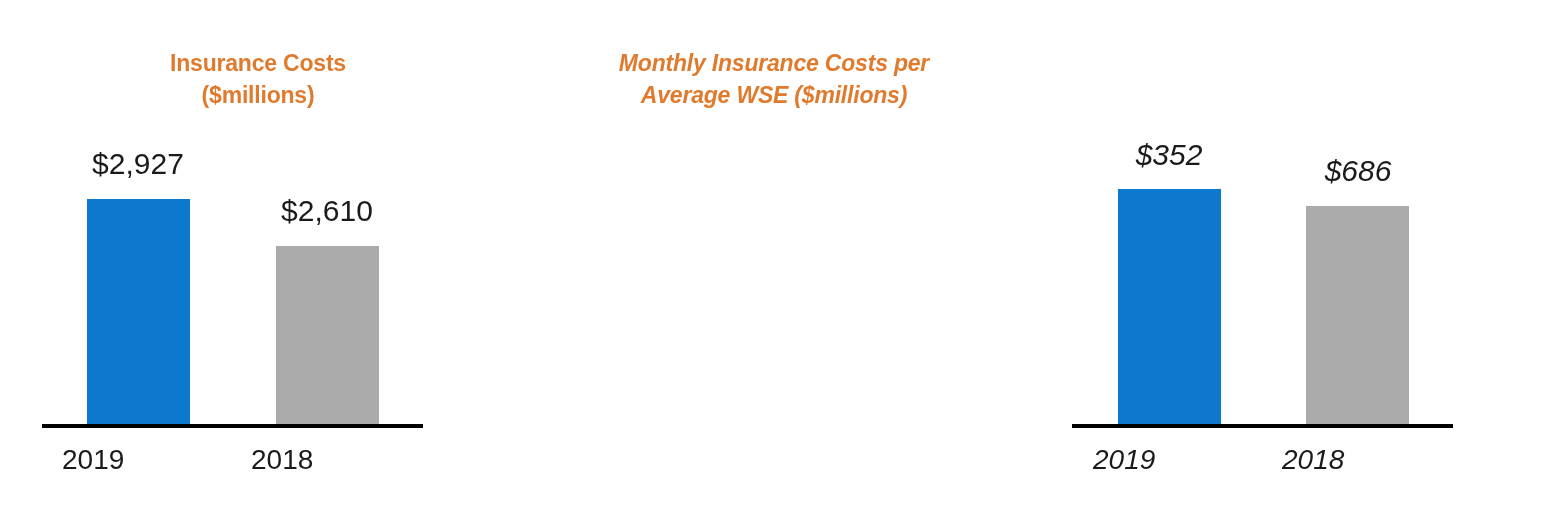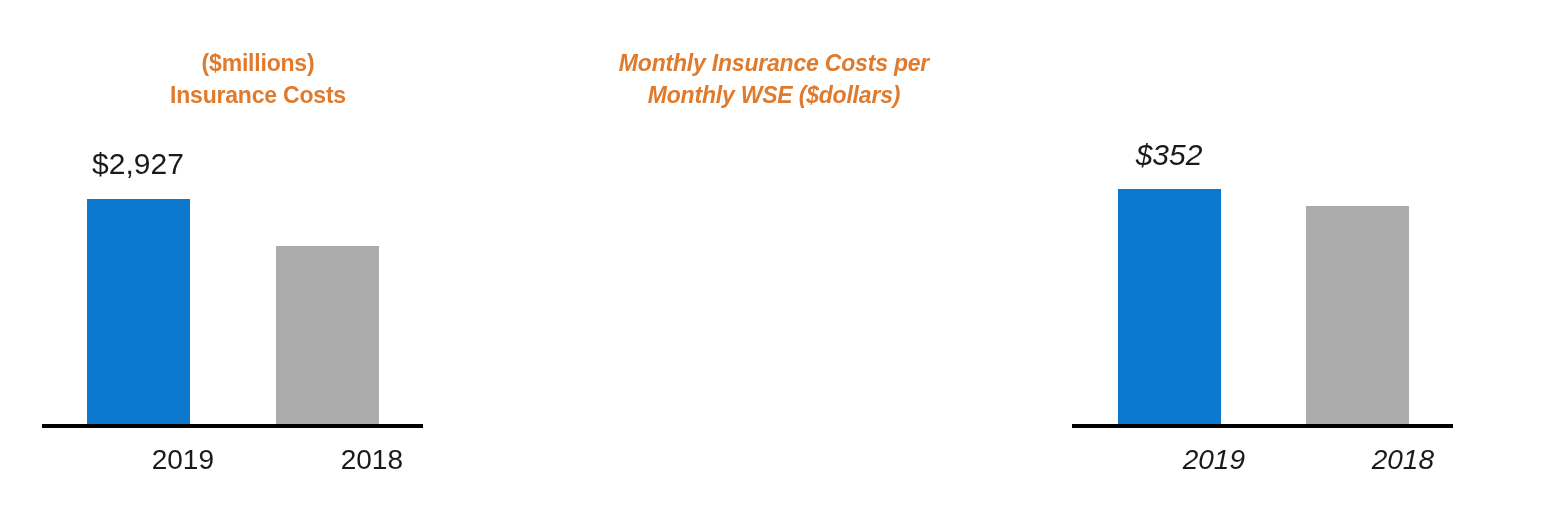--- a/index.html
+++ b/index.html
@@ -75,58 +75,60 @@
     line-height: 34px;
     text-align: center;
     white-space: nowrap;
   }
 
   .cat-label {
     position: absolute;
     color: #1a1a1a;
     font-size: 28px;
     line-height: 32px;
-    text-align: right;
+    text-align: left;
     white-space: nowrap;
   }
 </style>
 </head>
 <body>
 
 <div class="charts-row">
 
   <div class="chart-panel panel-1">
     <div class="chart-title">
+      <div>Insurance Costs</div>
       <div>($millions)</div>
-      <div>Insurance Costs</div>
     </div>
 
     <div class="plot">
 
       <div class="value-label" style="left:62px; top:131px; width:152px;">$2,927</div>
+      <div class="value-label" style="left:251px; top:178px; width:152px;">$2,610</div>
 
       <div class="bar blue" style="left:87px; top:183px; width:103px; height:227px;"></div>
       <div class="bar gray" style="left:276px; top:230px; width:103px; height:180px;"></div>
 
       <div class="axis-line" style="left:42px; top:408px; width:381px;"></div>
 
       <div class="cat-label" style="left:62px; top:428px; width:152px;">2019</div>
       <div class="cat-label" style="left:251px; top:428px; width:152px;">2018</div>
     </div>
   </div>
 
   <div class="chart-panel panel-2">
     <div class="chart-title">
       <div>Monthly Insurance Costs per</div>
-      <div>Monthly WSE ($dollars)</div>
+      <div>Average WSE ($millions)</div>
     </div>
 
     <div class="plot">
 
       <div class="value-label" style="left:577px; top:122px; width:152px;">$352</div>
+      <div class="value-label" style="left:766px; top:138px; width:152px;">$686</div>
 
       <div class="bar blue" style="left:602px; top:173px; width:103px; height:237px;"></div>
       <div class="bar gray" style="left:790px; top:190px; width:103px; height:220px;"></div>
 
       <div class="axis-line" style="left:556px; top:408px; width:381px;"></div>
 
       <div class="cat-label" style="left:577px; top:428px; width:152px;">2019</div>
       <div class="cat-label" style="left:766px; top:428px; width:152px;">2018</div>
     </div>
   </div>

